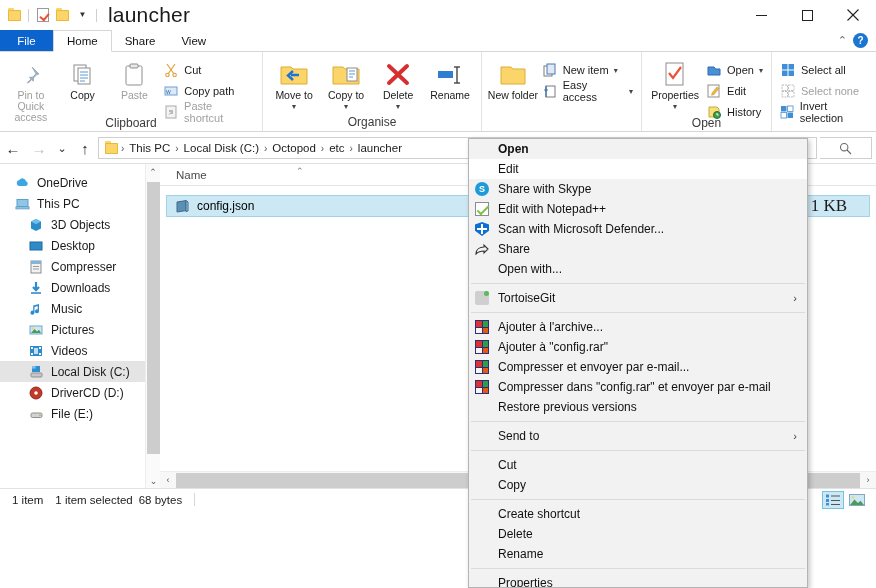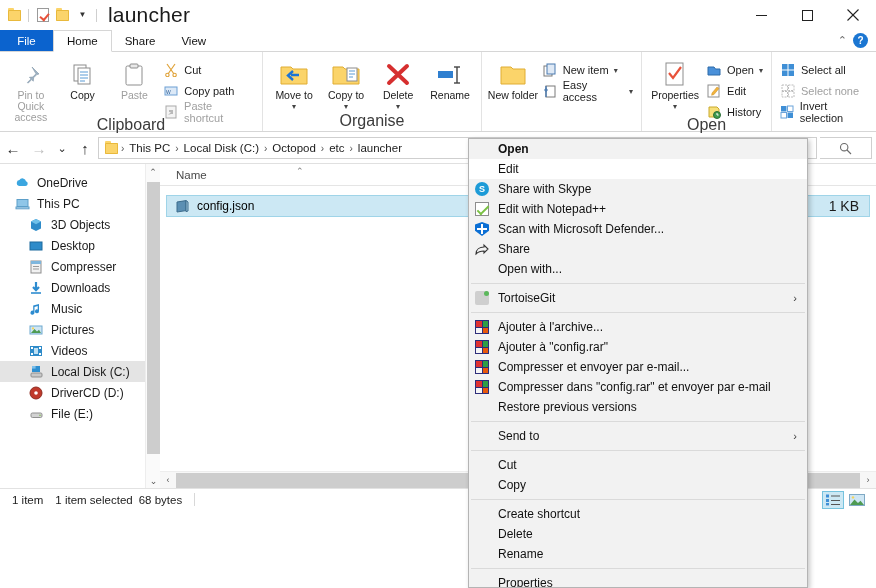--- a/index.html
+++ b/index.html
@@ -83,21 +83,21 @@
     background:#ffffff; border-bottom:1px solid #d6d6d6;
     display:flex; align-items:stretch;
   }
   .rgroup{
     display:flex; flex-direction:column; justify-content:space-between;
     border-right:1px solid #e3e3e3; padding:2px 0 0 0; position:relative;
   }
   .rgroup:last-child{border-right:none;gap:26px;}
   .rgroup-items{ display:flex; align-items:flex-start; padding:3px 5px 0 5px; height:62px;}
   .rgroup-label{
-    text-align:center; font-size:16px; color:#3b3b3b; padding-bottom:2px;
+    text-align:center; font-size:12px; color:#3b3b3b; padding-bottom:2px;
   }
   .rbig{
     width:52px; display:flex; flex-direction:column; align-items:center;
     font-size:10.5px; color:#1b1b1b; text-align:center; line-height:11px; padding-top:3px;
   }
   .rbig .ic{ height:30px; display:flex; align-items:center; justify-content:center; }
   .rbig.dim{ color:#9d9d9d; }
   .rsmall-col{ display:flex; flex-direction:column; justify-content:flex-start; padding-top:4px; gap:3px;}
   .rsmall{
     display:flex; align-items:center; gap:5px; font-size:11px; color:#1b1b1b;
@@ -163,21 +163,21 @@
     height:22px; border-bottom:1px solid #e5e5e5; display:flex; align-items:center;
     position:relative;
   }
   .colhdr .name{ padding-left:16px; font-size:11.5px; color:#4a4a4a; }
   .sort-caret{ position:absolute; left:136px; top:2px; font-size:9px; color:#7a7a7a;}
   .filerow{
     height:22px; display:flex; align-items:center; background:#cce8f4;
     border:1px solid #9fd4e8; margin:9px 6px 0 6px; padding-left:7px; gap:7px;
     font-size:12px; color:#000;
   }
-  .filesize{ margin-left:auto; padding-right:10px; font-size:14px; color:#1b1b1b;}
+  .filesize{ margin-left:auto; padding-right:22px; font-size:17px; color:#1b1b1b;font-family:Liberation Serif, serif;}
   .fileicon{width:16px;height:16px;display:flex;align-items:center;justify-content:center;}
   .hscroll{
     position:absolute; left:0; bottom:0; width:100%; height:17px; background:#f7f7f7;
     display:flex; align-items:center; border-top:1px solid #ededed;
   }
   .hscroll .arrow{width:16px;text-align:center;font-size:9px;color:#555;}
   .hscroll .thumb{ height:15px;background:#cdcdcd; flex:1; margin:0; }
 
   
   .statusbar{

